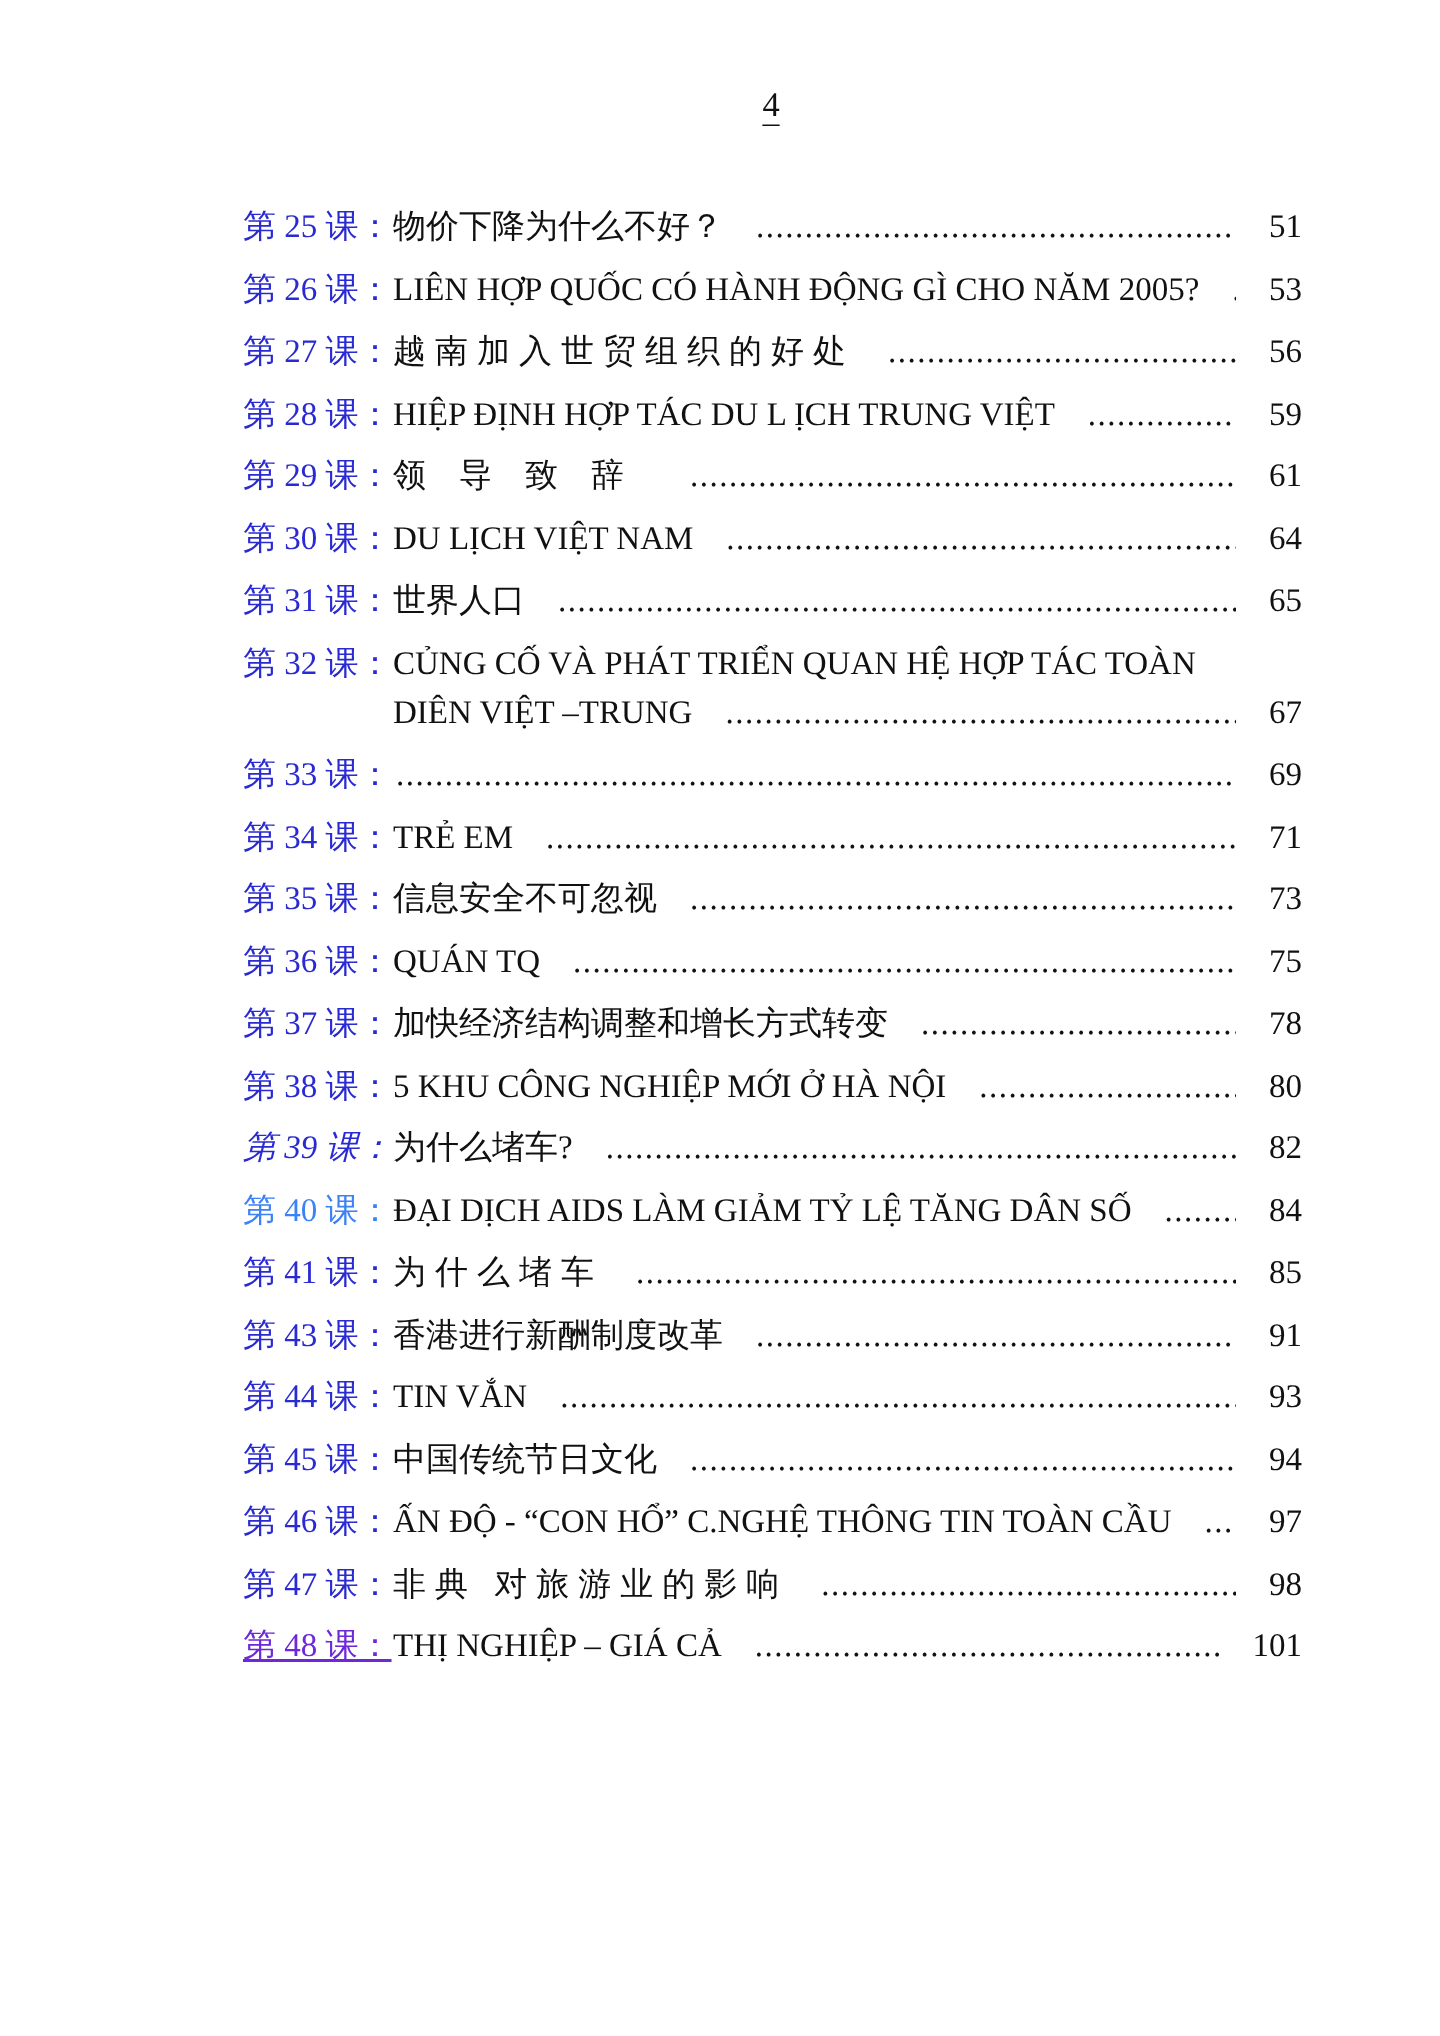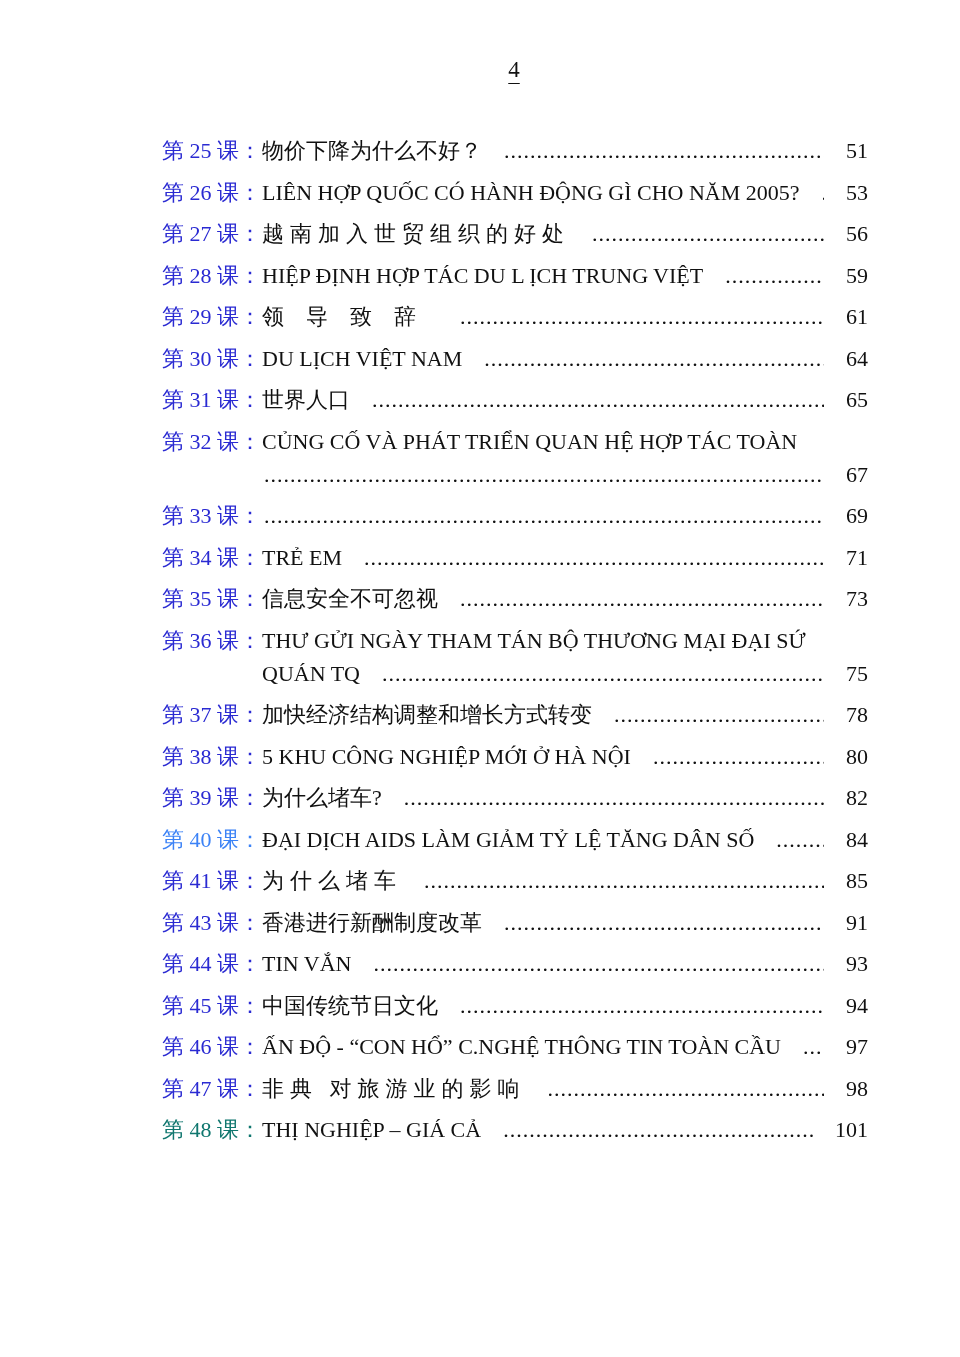--- a/index.html
+++ b/index.html
@@ -159,20 +159,21 @@
           <span class="leader"></span>
           <span class="num">65</span>
         </div>
       </div>
     </div>
     <div class="entry">
       <div class="label" style="color: rgb(42, 42, 210);">第 32 课：</div>
       <div class="body">
         <div class="line first-only"><span class="title">CỦNG CỐ VÀ PHÁT TRIỂN QUAN HỆ HỢP TÁC TOÀN</span></div>
         <div class="line">
+          <span class="title">DIÊN VIỆT –TRUNG</span>
           <span class="leader"></span>
           <span class="num">67</span>
         </div>
       </div>
     </div>
     <div class="entry">
       <div class="label" style="color: rgb(42, 42, 210);">第 33 课：</div>
       <div class="body">
         <div class="line">
           <span class="leader"></span>
@@ -196,21 +197,20 @@
         <div class="line">
           <span class="title">信息安全不可忽视</span>
           <span class="leader"></span>
           <span class="num">73</span>
         </div>
       </div>
     </div>
     <div class="entry">
       <div class="label" style="color: rgb(42, 42, 210);">第 36 课：</div>
       <div class="body">
-        <div class="line first-only"><span class="title">THƯ GỬI NGÀY THAM TÁN BỘ THƯƠNG MẠI ĐẠI SỨ</span></div>
         <div class="line">
           <span class="title">QUÁN TQ</span>
           <span class="leader"></span>
           <span class="num">75</span>
         </div>
       </div>
     </div>
     <div class="entry">
       <div class="label" style="color: rgb(42, 42, 210);">第 37 课：</div>
       <div class="body">
@@ -225,21 +225,21 @@
       <div class="label" style="color: rgb(42, 42, 210);">第 38 课：</div>
       <div class="body">
         <div class="line">
           <span class="title">5 KHU CÔNG NGHIỆP MỚI Ở HÀ NỘI</span>
           <span class="leader"></span>
           <span class="num">80</span>
         </div>
       </div>
     </div>
     <div class="entry">
-      <div class="label" style="color: rgb(42, 42, 210);">第 39 课：</div>
+      <div class="label" style="color: rgb(42, 42, 210); font-style: italic;">第 39 课：</div>
       <div class="body">
         <div class="line">
           <span class="title">为什么堵车?</span>
           <span class="leader"></span>
           <span class="num">82</span>
         </div>
       </div>
     </div>
     <div class="entry">
       <div class="label" style="color: #3b82f6;">第 40 课：</div>
@@ -305,21 +305,21 @@
       <div class="label" style="color: rgb(42, 42, 210);">第 47 课：</div>
       <div class="body">
         <div class="line">
           <span class="title spaced">非典 对旅游业的影响</span>
           <span class="leader"></span>
           <span class="num">98</span>
         </div>
       </div>
     </div>
     <div class="entry">
-      <div class="label" style="color: #0f766e;">第 48 课：</div>
+      <div class="label" style="color: #6d28d9; text-decoration: underline;">第 48 课：</div>
       <div class="body">
         <div class="line">
           <span class="title">THỊ NGHIỆP – GIÁ CẢ</span>
           <span class="leader"></span>
           <span class="num">101</span>
         </div>
       </div>
     </div>
   </div>
 

